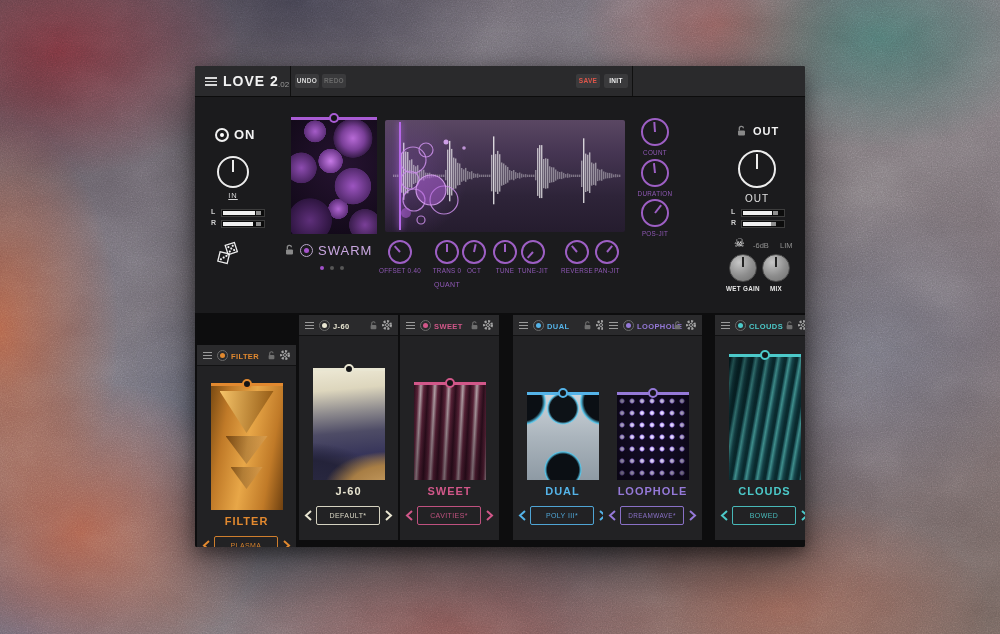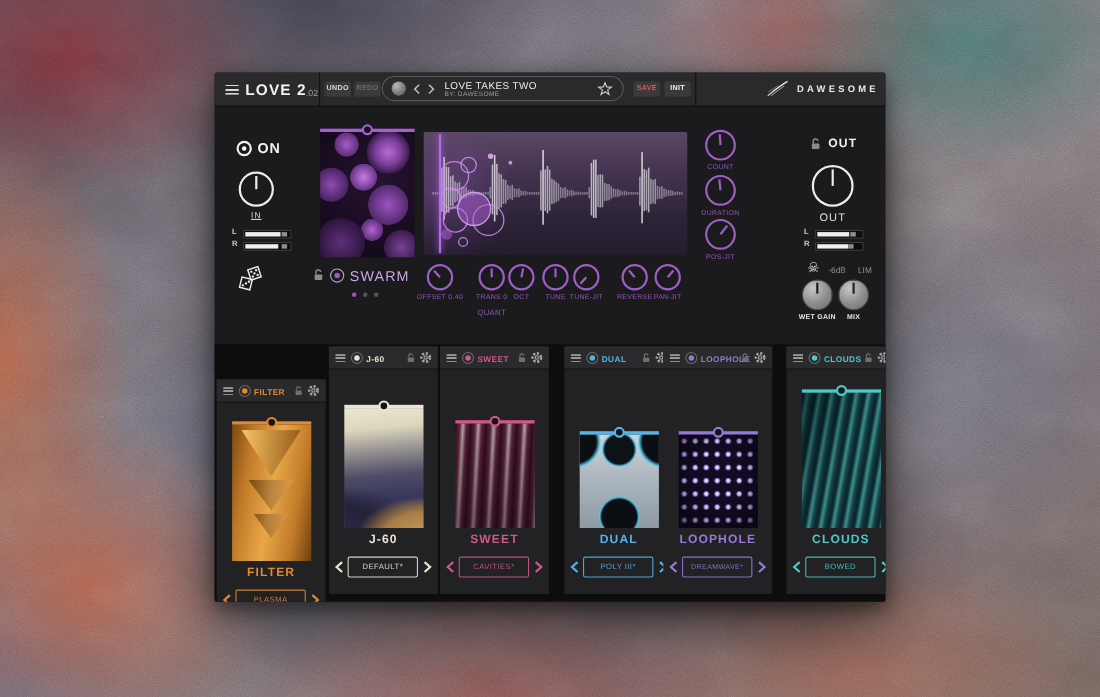--- a/index.html
+++ b/index.html
@@ -160,47 +160,25 @@
   <div class="win">
 
     <div class="titlebar">
       <div class="ham tb-ham"></div>
       <div class="app-title">LOVE 2</div>
       <div class="app-ver">.02</div>
       <div class="vdiv" style="left:95px;"></div>
       <div class="tbtn" style="left:100px;width:24px;">UNDO</div>
       <div class="tbtn" style="left:127px;width:24px;color:#6a6a6a;">REDO</div>
 
-      <div class="pill">
-        <div class="pill-icon"></div>
-        <svg class="pill-chev" style="left:26px;" viewBox="0 0 10 12">
-            <path d="M7 2 L3 6 L7 10" fill="none" stroke="#bbb" stroke-width="1.4"></path>
-          </svg>
-        <svg class="pill-chev" style="left:39px;" viewBox="0 0 10 12">
-            <path d="M3 2 L7 6 L3 10" fill="none" stroke="#bbb" stroke-width="1.4"></path>
-          </svg>
-        <div class="pill-title">LOVE TAKES TWO</div>
-        <div class="pill-sub">BY: DAWESOME</div>
-        <svg class="pill-star" viewBox="0 0 14 14">
-          <path d="M7 1.2 L8.5 5 L12.8 5.2 L9.4 7.7 L10.6 11.8 L7 9.4 L3.4 11.8 L4.6 7.7 L1.2 5.2 L5.5 5 Z" fill="none" stroke="#cfcfcf" stroke-width="1"></path>
-        </svg>
-      </div>
 
       <div class="tbtn" style="left:381px;width:24px;color:#e0564a;">SAVE</div>
       <div class="tbtn" style="left:409px;width:24px;color:#efefef;">INIT</div>
       <div class="vdiv" style="left:437px;"></div>
 
-      <div class="brand">
-        <svg width="22" height="16" viewBox="0 0 22 16">
-          <path d="M2 14 C7 10 13 5 20 1" fill="none" stroke="#e8e8e8" stroke-width="1.1"></path>
-          <path d="M5 14 C9 11 13 8 17 5" fill="none" stroke="#b9b9b9" stroke-width=".8"></path>
-          <path d="M2 11 C5 9 8 7 11 5" fill="none" stroke="#9a9a9a" stroke-width=".6"></path>
-        </svg>
-        <span class="brand-name">DAWESOME</span>
-      </div>
     </div>
 
     <div class="radio-outer" style="left:20px;top:62px;width:14px;height:14px;border:2px solid #f0f0f0;">
       <div class="radio-dot" style="left:3px;top:3px;width:4px;height:4px;background:#fff;"></div>
     </div>
     <div class="biglabel" style="left:39px;top:61px;font-size:13px;">ON</div>
 
     <div class="knob white-k" style="left:22px;top:90px;width:32px;height:32px;">
         <div class="ptr"></div>
       </div>

